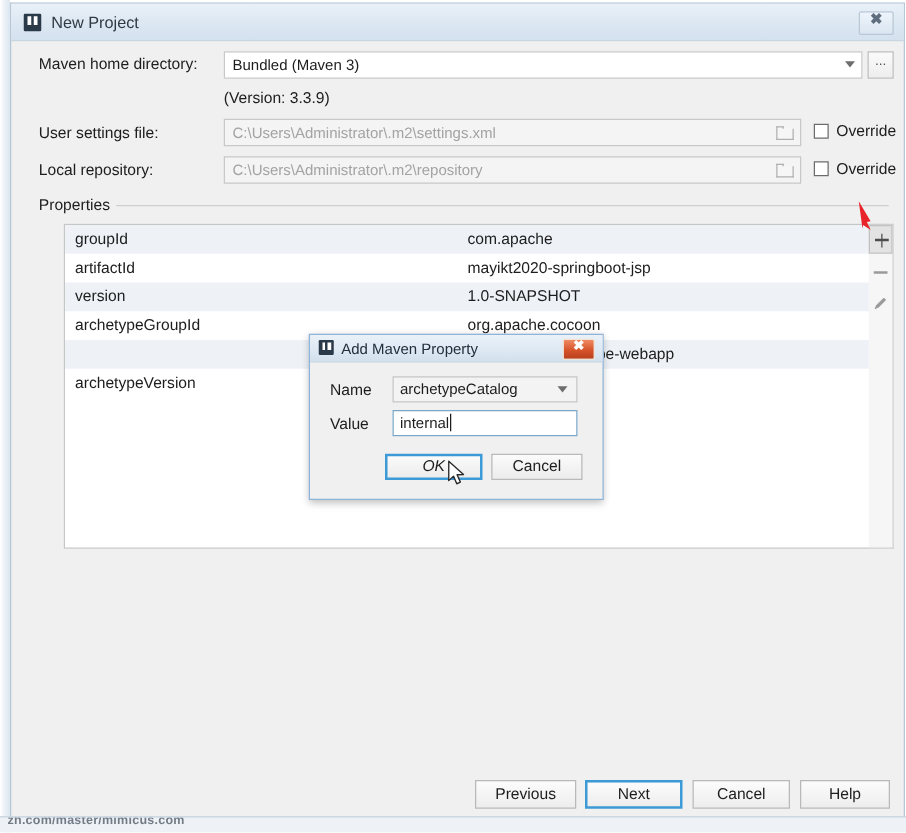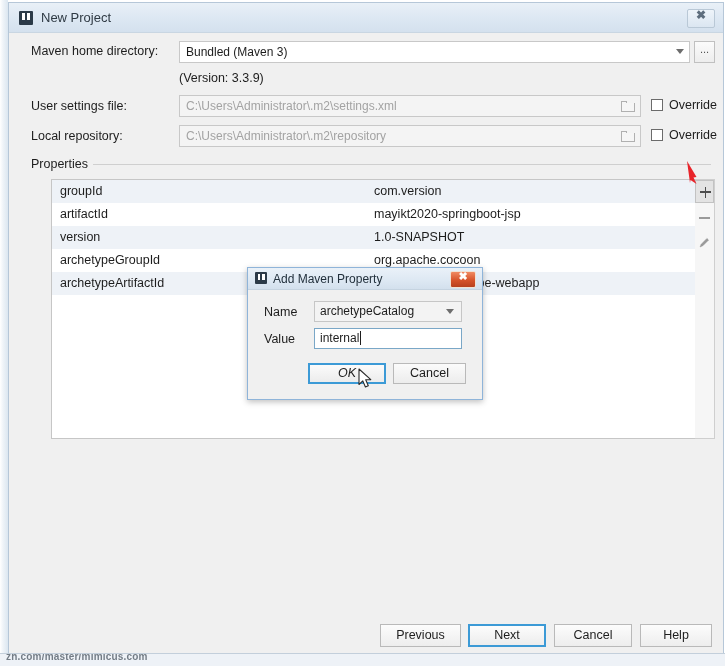--- a/index.html
+++ b/index.html
@@ -450,37 +450,40 @@
     <span class="checkbox-box"></span>
     <span class="checkbox-label">Override</span>
   </div>
 
   <div id="properties-rule"></div>
   <div id="properties-label">Properties</div>
 
   <div id="properties-panel">
     <div class="prop-row alt">
       <span class="prop-key">groupId</span>
-      <span class="prop-val">com.version</span>
+      <span class="prop-val">com.apache</span>
     </div>
     <div class="prop-row">
       <span class="prop-key">artifactId</span>
       <span class="prop-val">mayikt2020-springboot-jsp</span>
     </div>
     <div class="prop-row alt">
       <span class="prop-key">version</span>
       <span class="prop-val">1.0-SNAPSHOT</span>
     </div>
     <div class="prop-row">
       <span class="prop-key">archetypeGroupId</span>
       <span class="prop-val">org.apache.cocoon</span>
     </div>
     <div class="prop-row alt">
-      <span class="prop-key">archetypeArtifactId</span>
       <span class="prop-val">cocoon-22-archetype-webapp</span>
+    </div>
+    <div class="prop-row">
+      <span class="prop-key">archetypeVersion</span>
+      <span class="prop-val"></span>
     </div>
   </div>
 
   <div id="prop-toolbar">
     <div class="tool-btn" id="tool-add">
       <span class="plus-h"></span>
       <span class="plus-v"></span>
     </div>
     <div class="tool-btn" id="tool-remove">
       <span class="minus"></span>

